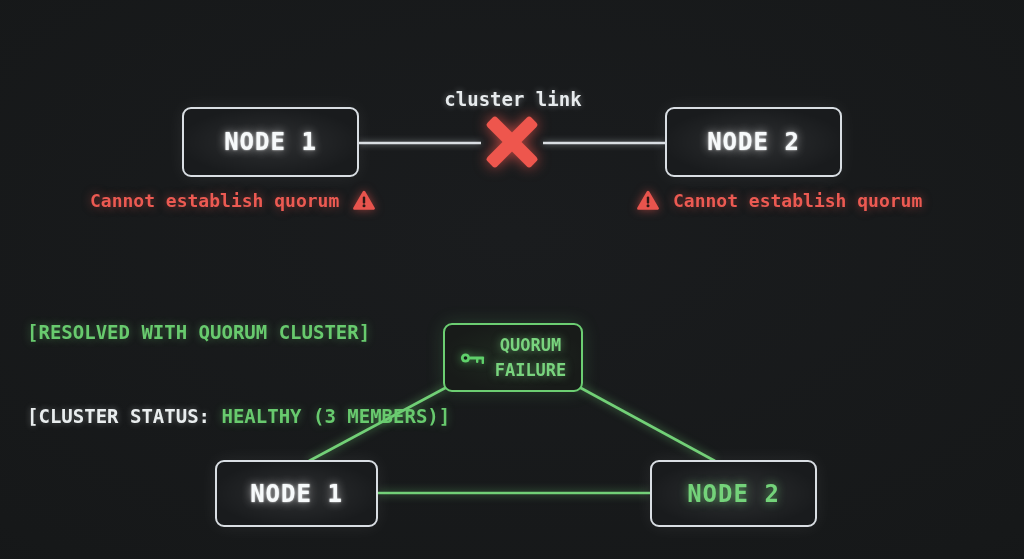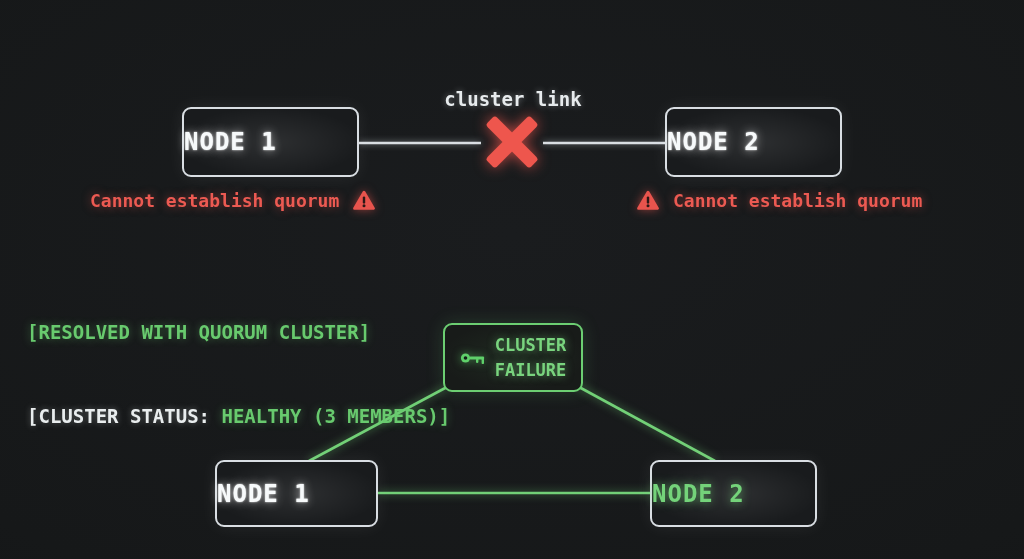--- a/index.html
+++ b/index.html
@@ -9,21 +9,21 @@
     background: radial-gradient(130% 130% at 50% 42%, #1a1c1e 0%, #161819 55%, #101213 100%);
     font-family:"DejaVu Sans Mono","Liberation Mono",monospace;
   }
   .overlay { position:absolute; left:0; top:0; z-index:1; }
   .line-white { stroke:#d9dee3; stroke-width:2.6; filter:drop-shadow(0 0 3px rgba(220,230,236,.55)); }
   .line-green { stroke:#72d077; stroke-width:2.6; filter:drop-shadow(0 0 4px rgba(114,208,119,.65)); }
   .xmark rect { fill:#ee564d; }
   .xmark { filter:drop-shadow(0 0 7px rgba(238,86,77,.75)); }
 
   .node {
-    position:absolute; z-index:2; display:flex; align-items:center; justify-content:flex-start;
+    position:absolute; z-index:2; display:flex; align-items:center; justify-content:center;
     border:2px solid #d9dee3; border-radius:9px;
     background: radial-gradient(ellipse at 50% 50%, rgba(255,255,255,.09), rgba(255,255,255,0) 75%), #191b1d;
     box-shadow:0 0 18px rgba(255,255,255,.07);
     font-weight:700; font-size:24px; letter-spacing:1px; color:#f7fafb;
     text-shadow:0 0 10px rgba(255,255,255,.65), 0 0 2px rgba(255,255,255,.9);
   }
   .node.green-label { color:#74d37a; text-shadow:0 0 10px rgba(116,211,122,.7); }
 
   .quorum-box {
     position:absolute; z-index:2; display:flex; align-items:center; justify-content:center; gap:9px;
@@ -106,21 +106,21 @@
 
   <div class="quorum-box" style="left:443px; top:323px; width:140px; height:69px;">
     <svg class="key-svg" width="26" height="16" viewBox="0 0 26 16">
       <circle cx="5.5" cy="8" r="4.6" fill="#5fd06a"></circle>
       <circle cx="5.5" cy="8" r="1.8" fill="#14201a"></circle>
       <rect x="9.5" y="6.5" width="14.6" height="3" rx="1" fill="#5fd06a"></rect>
       <rect x="16" y="8.5" width="2.4" height="4.4" rx="0.8" fill="#5fd06a"></rect>
       <rect x="21.6" y="8.5" width="2.4" height="5.6" rx="0.8" fill="#5fd06a"></rect>
     </svg>
     <div class="quorum-text">
-      <span>CLUSTER</span>
+      <span>QUORUM</span>
       <span>FAILURE</span>
     </div>
   </div>
 
   <div class="node" style="left:215px; top:460px; width:163px; height:67px;">
     <span>NODE 1</span>
   </div>
   <div class="node green-label" style="left:650px; top:460px; width:167px; height:67px;">
     <span>NODE 2</span>
   </div>

